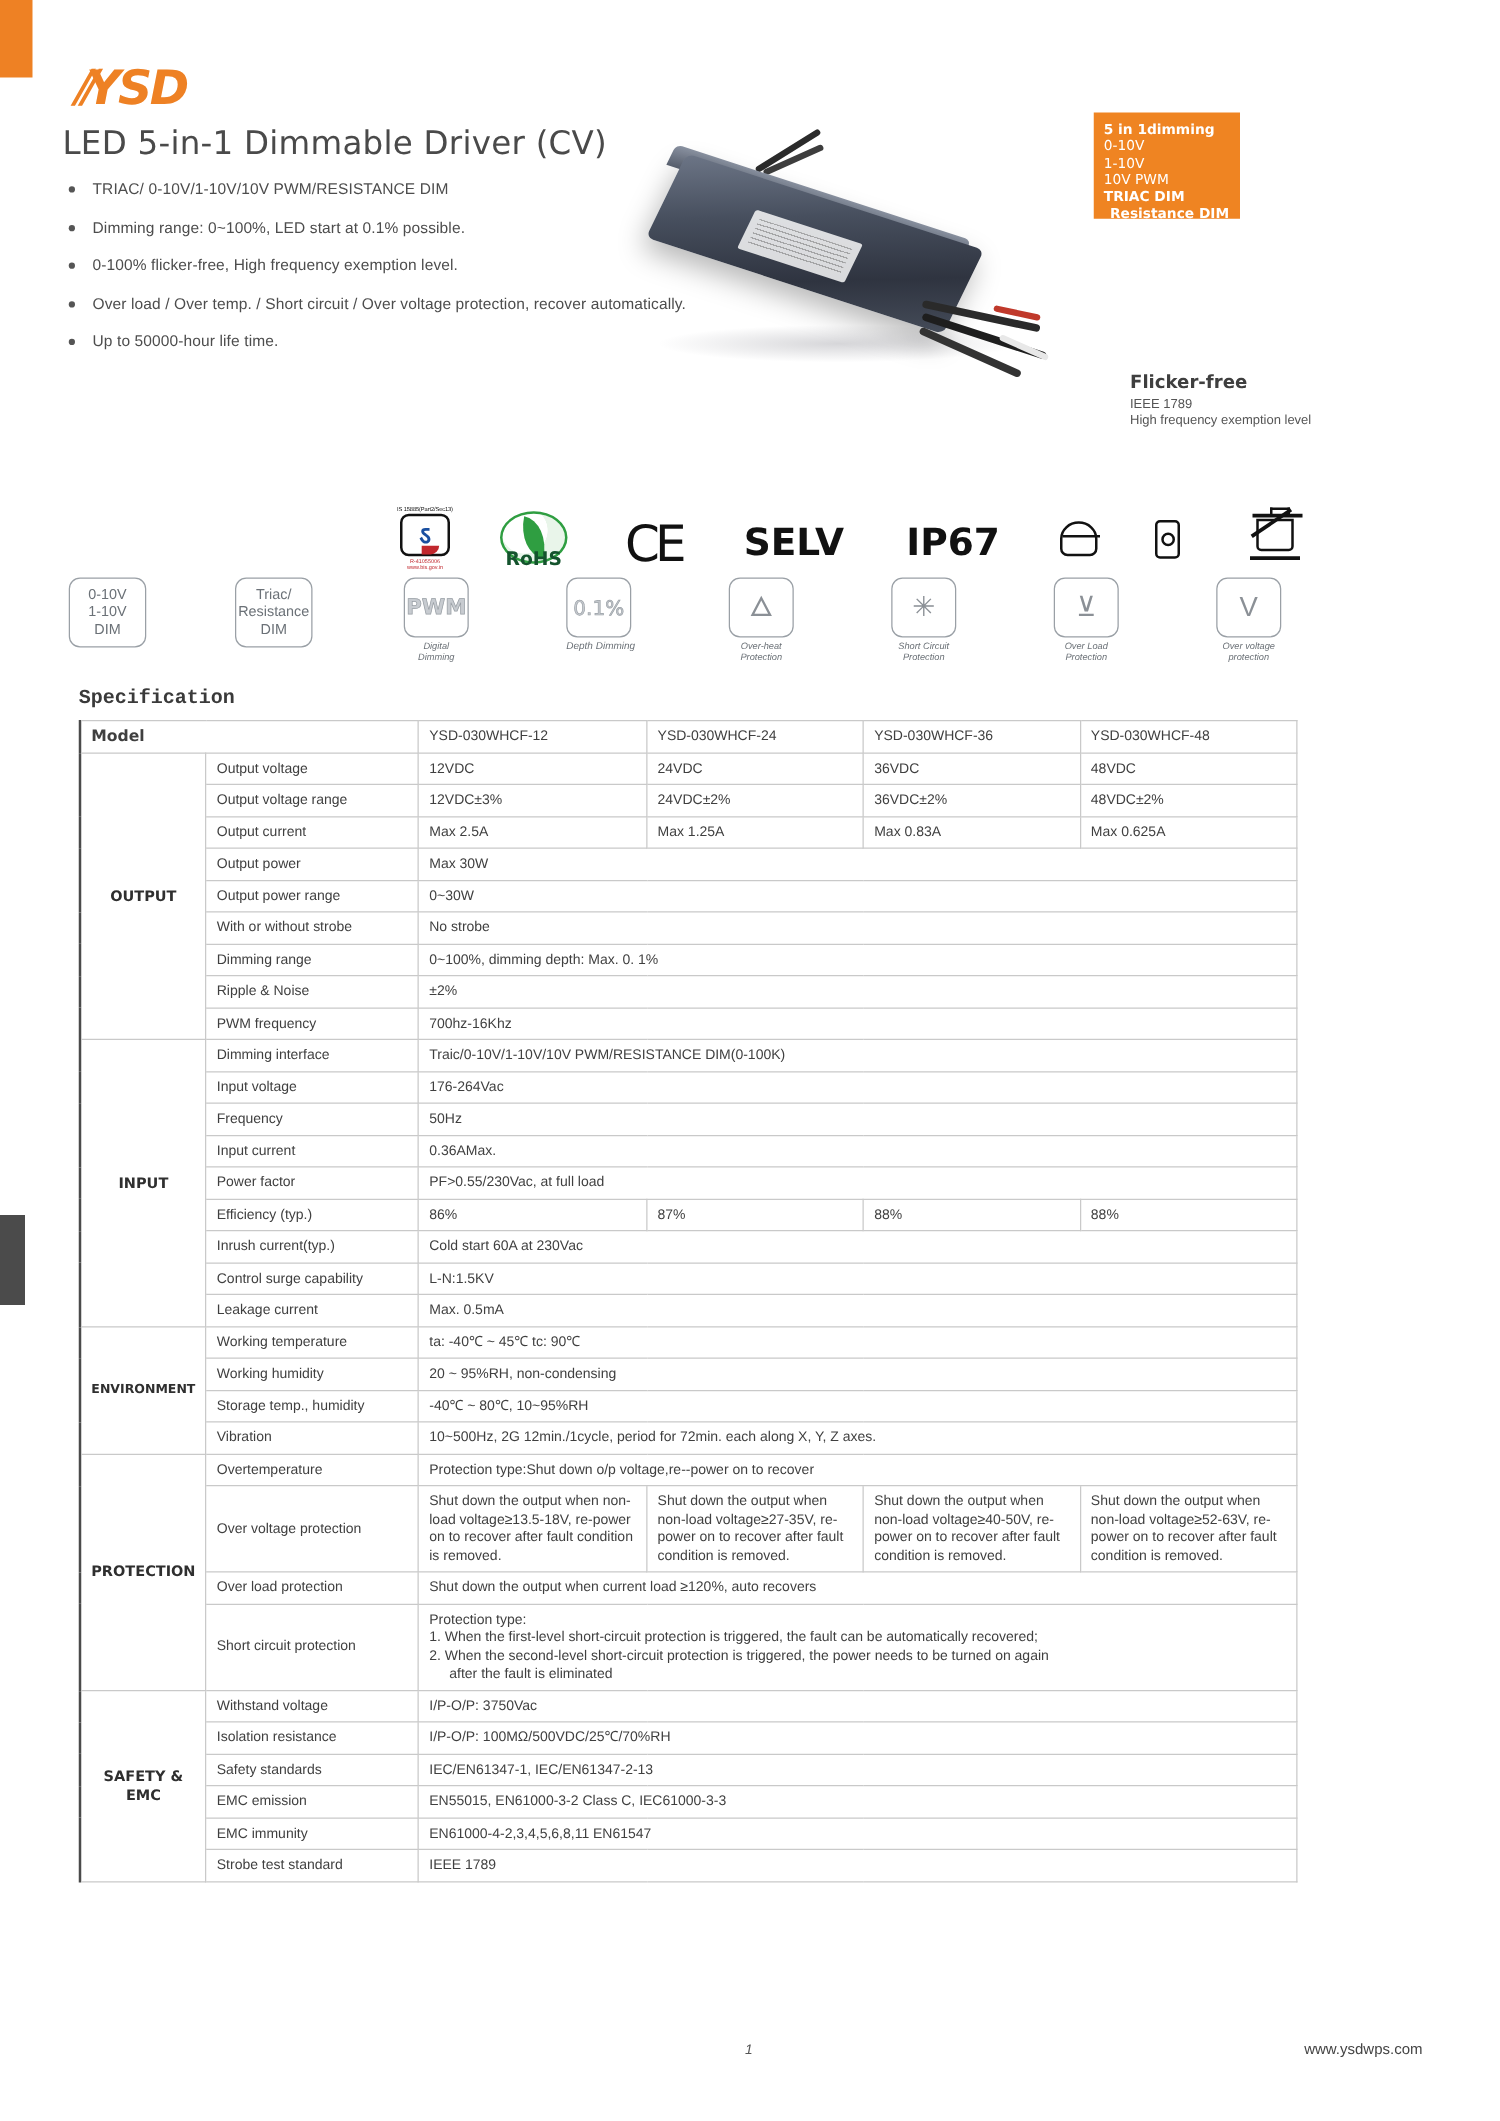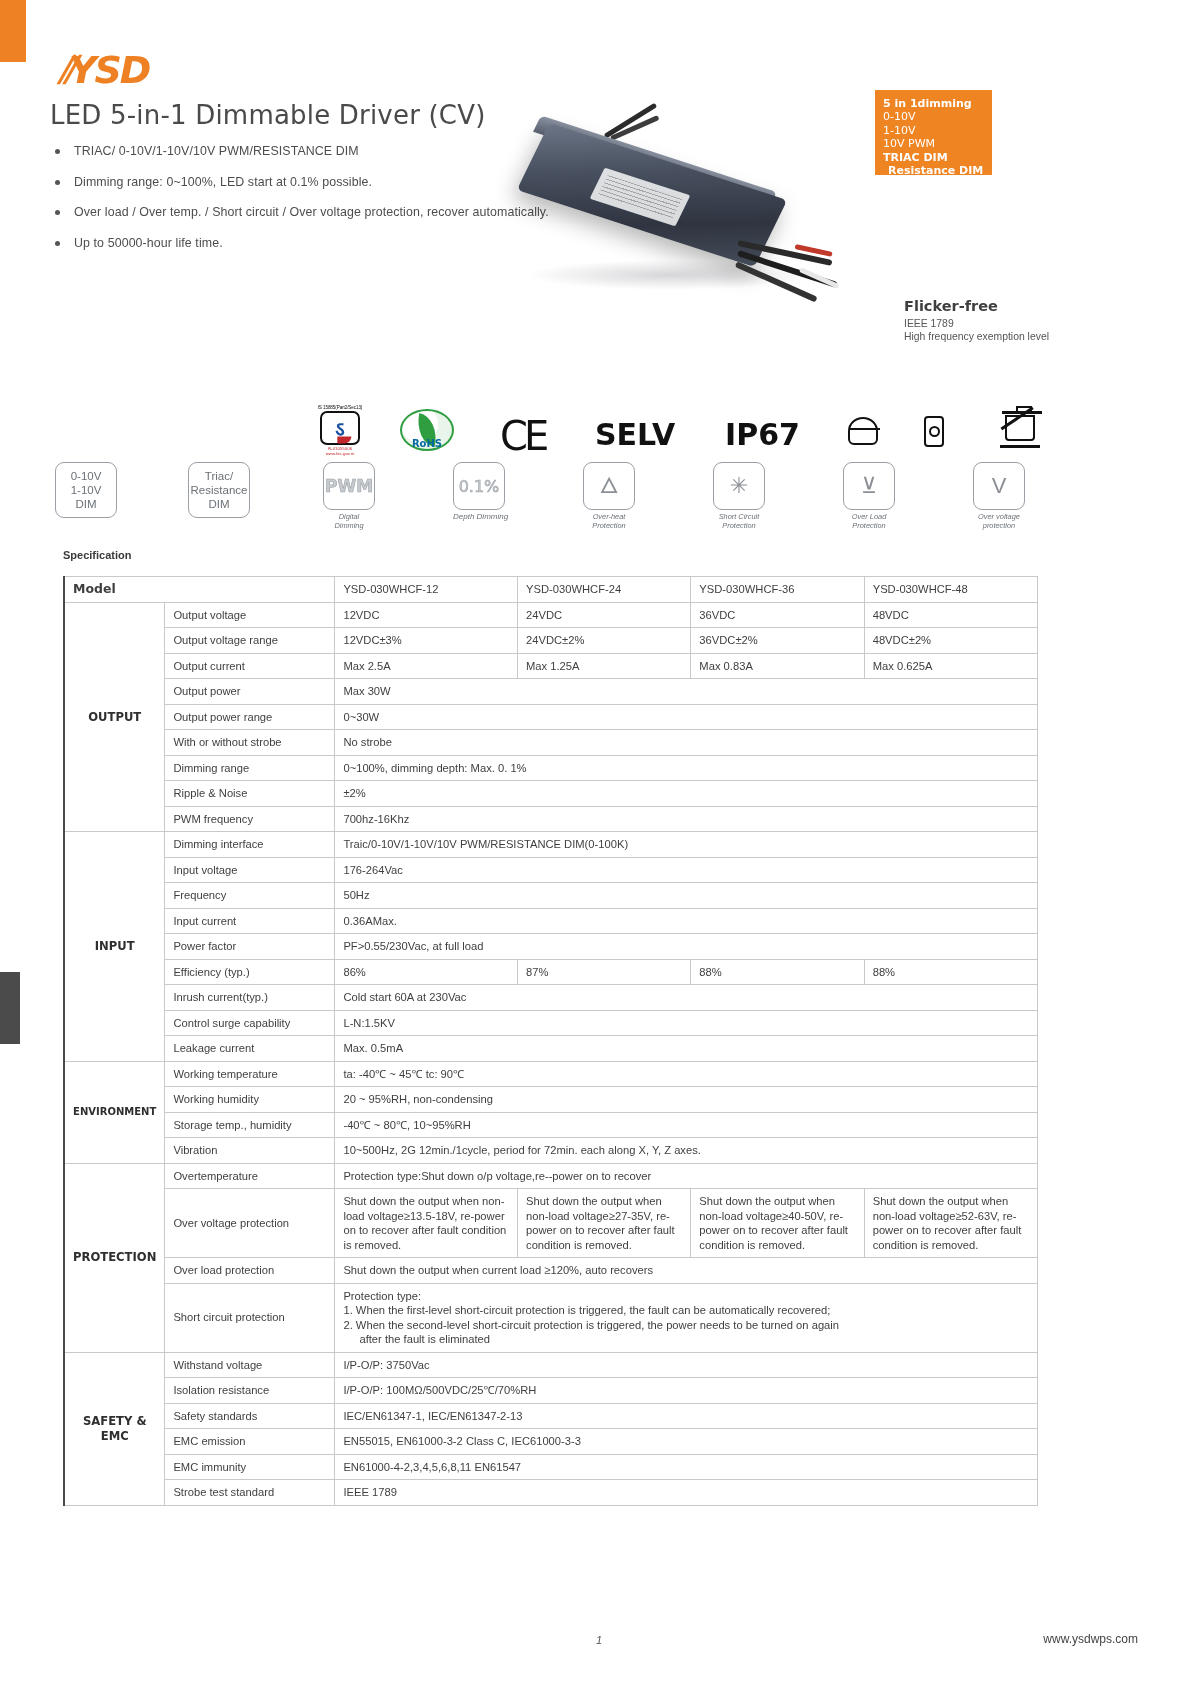--- a/index.html
+++ b/index.html
@@ -117,21 +117,21 @@
               font-size:20px; color:#1a4fa0; font-weight:bold; font-family:"DejaVu Serif",serif; }
   .bis-mark::after { content:""; position:absolute; left:2px; bottom:-2px; width:14px; height:7px;
               background:#c1272d; border-radius: 0 0 7px 0; }
   .bis-url { font-size:4.4px; color:#c1272d; margin-top:1px; line-height:5px; }
   .cert-rohs { left: 100px; top: 4px; }
   .rohs-leaf { width: 54px; height: 42px; border-radius: 50%;
      background: radial-gradient(circle at 35% 35%, #ffffff 0 45%, #e9f5ea 46% 100%);
      border: 2px solid #2f9e41; position: relative; overflow:hidden;}
   .rohs-leaf::before{content:""; position:absolute; left:14px; top:4px; width:22px; height:30px;
      background:#2f9e41; border-radius: 0 100% 0 100%; transform: rotate(12deg);}
-  .rohs-txt { font-size: 10px; font-weight: bold; color: #0369a1; text-align:center;
+  .rohs-txt { font-size: 15px; font-weight: bold; color: #14532d; text-align:center;
      margin-top:-13px; font-family:"DejaVu Sans",sans-serif; position:relative; }
   .cert-ce { left: 200px; top: 8px; font-size: 40px; color:#111; font-weight:normal;
      font-family:"DejaVu Sans",sans-serif; letter-spacing:-4px; }
   .cert-selv { left: 295px; top: 12px; font-size: 30px; font-weight: bold; color:#111;
      font-family:"DejaVu Sans",sans-serif; }
   .cert-ip67 { left: 425px; top: 12px; font-size: 30px; font-weight: bold; color:#111;
      font-family:"DejaVu Sans",sans-serif; }
   .cert-ind { left: 548px; top: 12px; }
   .ind-shape { width: 30px; height: 28px; border: 2.2px solid #111;
      border-radius: 50% 50% 6px 6px; }
@@ -165,22 +165,22 @@
   .fcap { font-size: 7.4px; color: #6b7177; line-height: 9px; margin-top: 2px;
           font-style: italic; }
   .fcap2 { font-size: 8px; }
   .pwm-txt { font-size: 17px; font-weight: bold; color:#c7cbd0;
      -webkit-text-stroke: .6px #9aa0a6; font-family:"DejaVu Sans",sans-serif; }
   .depth-txt { font-size: 16px; color:#c7cbd0; -webkit-text-stroke:.55px #9aa0a6;
      font-family:"DejaVu Sans",sans-serif; }
   .gicon { font-size: 22px; color:#8b9096; line-height: 1; }
 
   
-  .spec-title { position: absolute; left: 63px; top: 549px; font-size: 11px;
-     font-weight: bold; color: #3a3a3a; font-family:Liberation Sans, sans-serif;}
+  .spec-title { position: absolute; left: 63px; top: 549px; font-size: 16px;
+     font-weight: bold; color: #3a3a3a; font-family:Liberation Mono, monospace;}
 
   table.spec {
     position: absolute; left: 63px; top: 576px;
     width: 975px; border-collapse: collapse;
     font-size: 11.2px; color: #3f3f3f;
   }
   table.spec td {
     border: 1px solid #c9c9c9;
     padding: 5px 8px; vertical-align: middle; line-height: 14.5px;
   }
@@ -219,20 +219,24 @@
     <div class="bullet">
         <span class="dot"></span>
         <span class="txt">TRIAC/ 0-10V/1-10V/10V PWM/RESISTANCE DIM</span>
       </div>
     <div class="bullet">
         <span class="dot"></span>
         <span class="txt">Dimming range: 0~100%, LED start at 0.1% possible.</span>
       </div>
     <div class="bullet">
         <span class="dot"></span>
+        <span class="txt">0-100% flicker-free, High frequency exemption level.</span>
+      </div>
+    <div class="bullet">
+        <span class="dot"></span>
         <span class="txt">Over load / Over temp. / Short circuit / Over voltage protection, recover automatically.</span>
       </div>
     <div class="bullet">
         <span class="dot"></span>
         <span class="txt">Up to 50000-hour life time.</span>
       </div>
   </div>
 
   <div class="photo">
     <div class="photo-shadow"></div>

